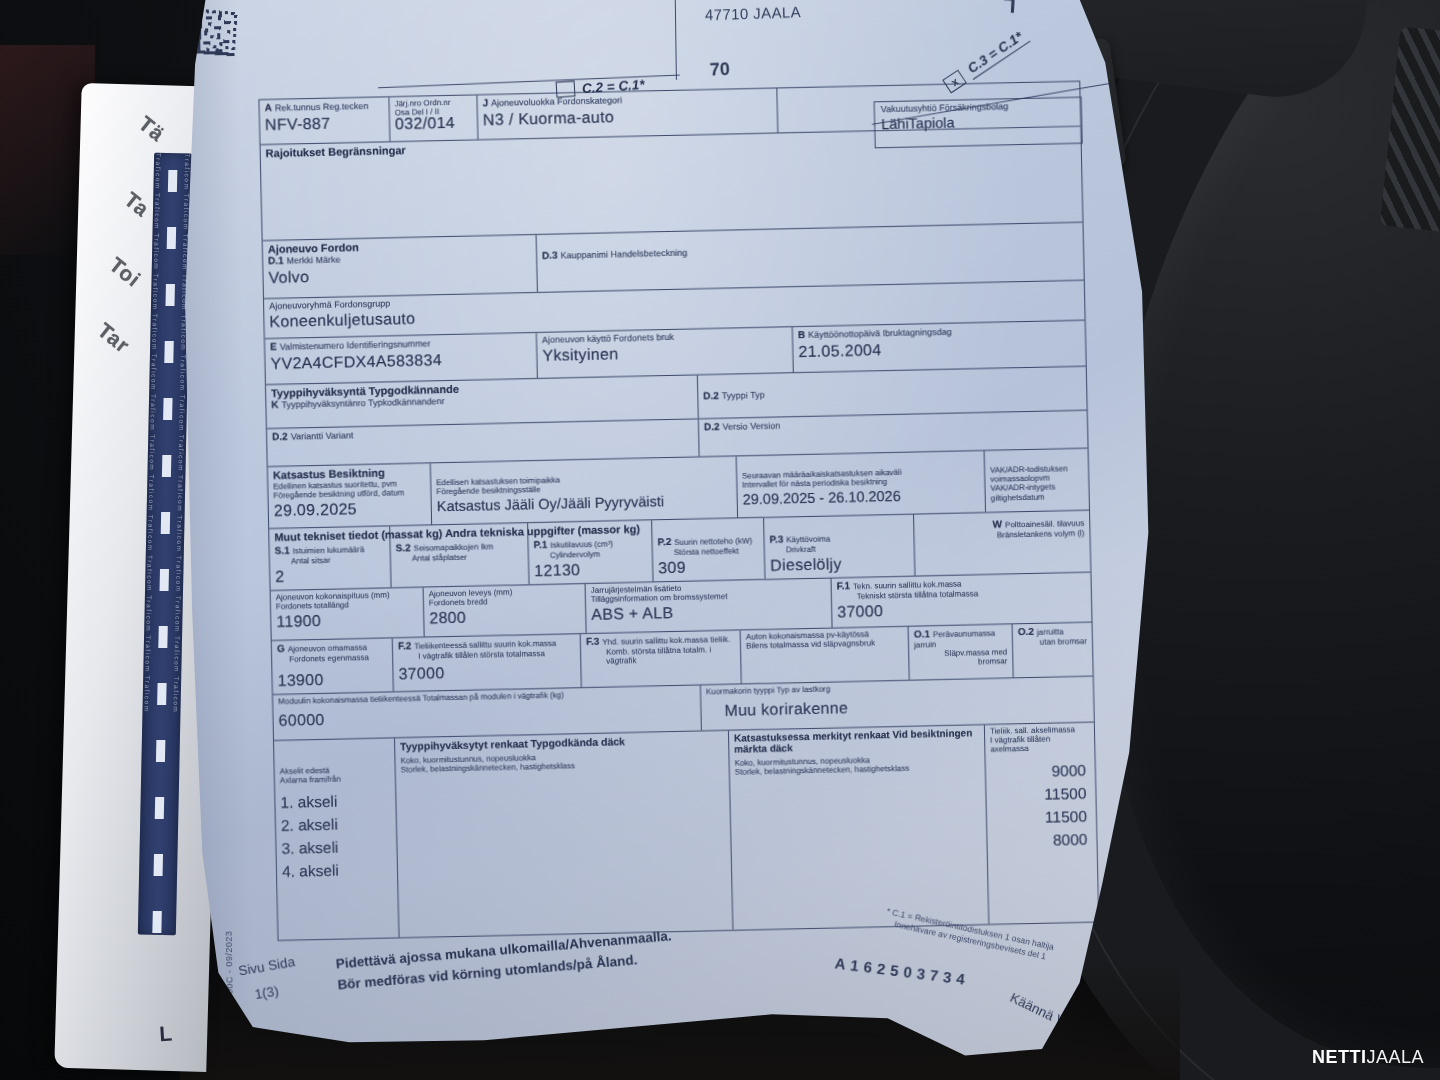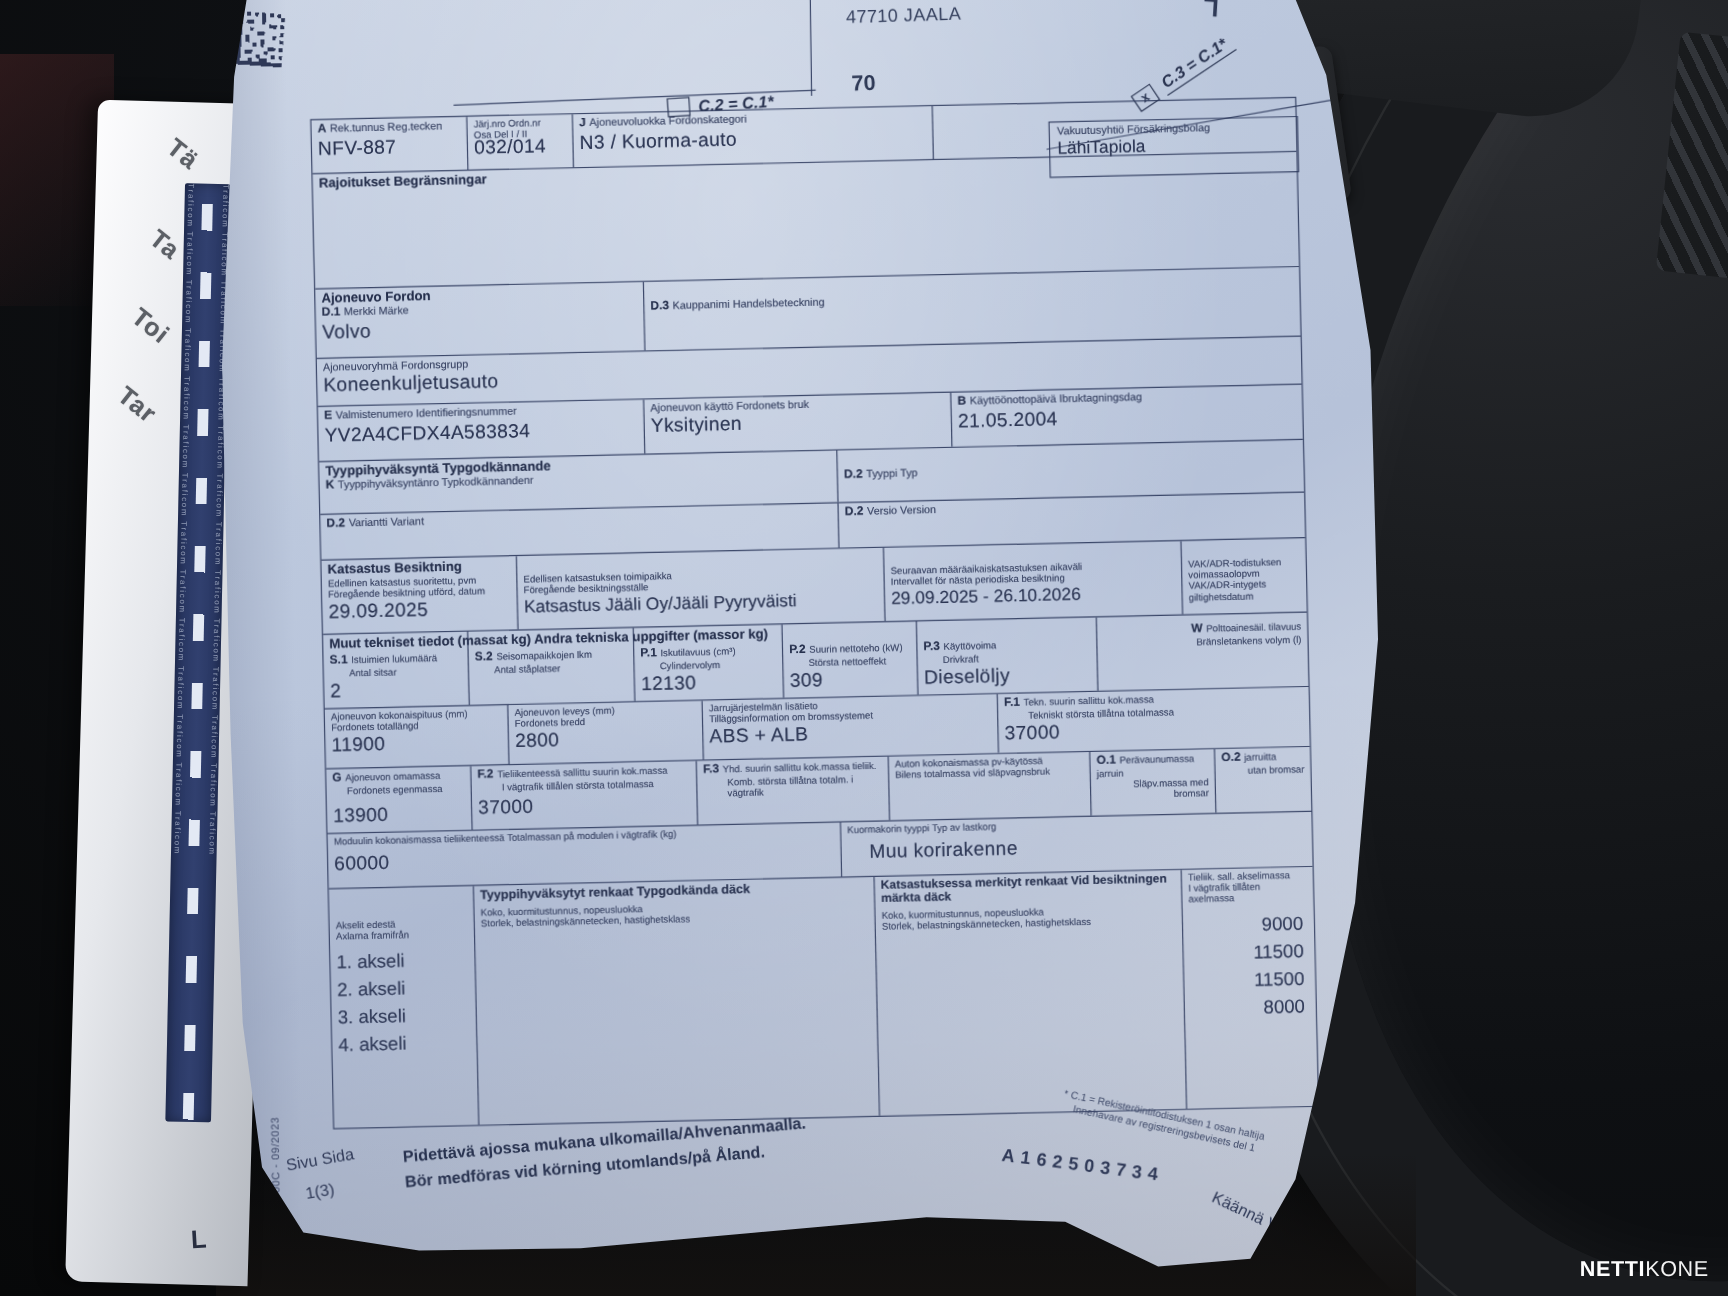--- a/index.html
+++ b/index.html
@@ -467,16 +467,16 @@
     </div>
     <div class="on-paper docnum">A162503734</div>
     <div class="on-paper c1note">
       <span>* C.1 = Rekisteröintitodistuksen 1 osan haltija</span>
       <span class="l2">Innehavare av registreringsbevisets del 1</span>
     </div>
     <div class="on-paper turn">Käännä Vänd</div>
   </div>
 
   <div class="watermark">
-    <span class="b">NETTI</span><span class="t">KONE</span>
+    <span class="b">NETTI</span><span class="t">JAALA</span>
   </div>
 
 </div>
 
 </body></html>

